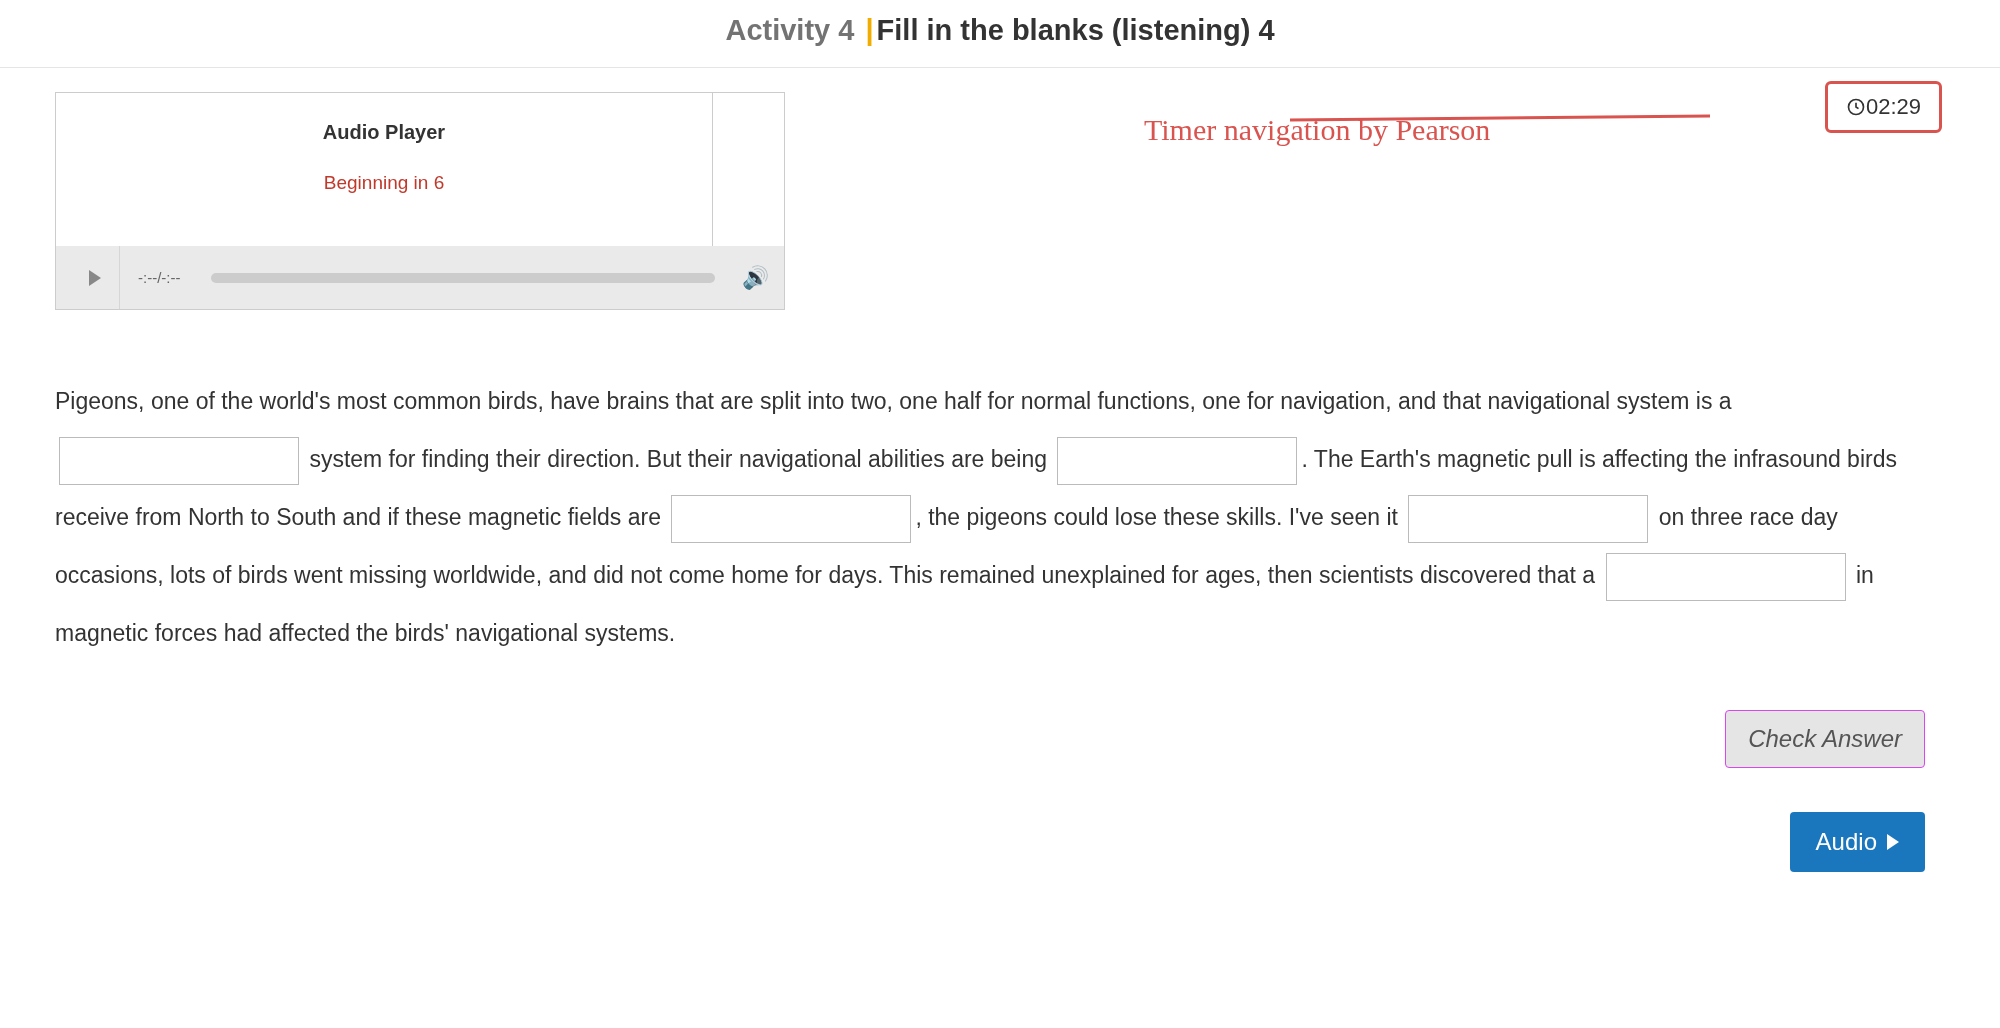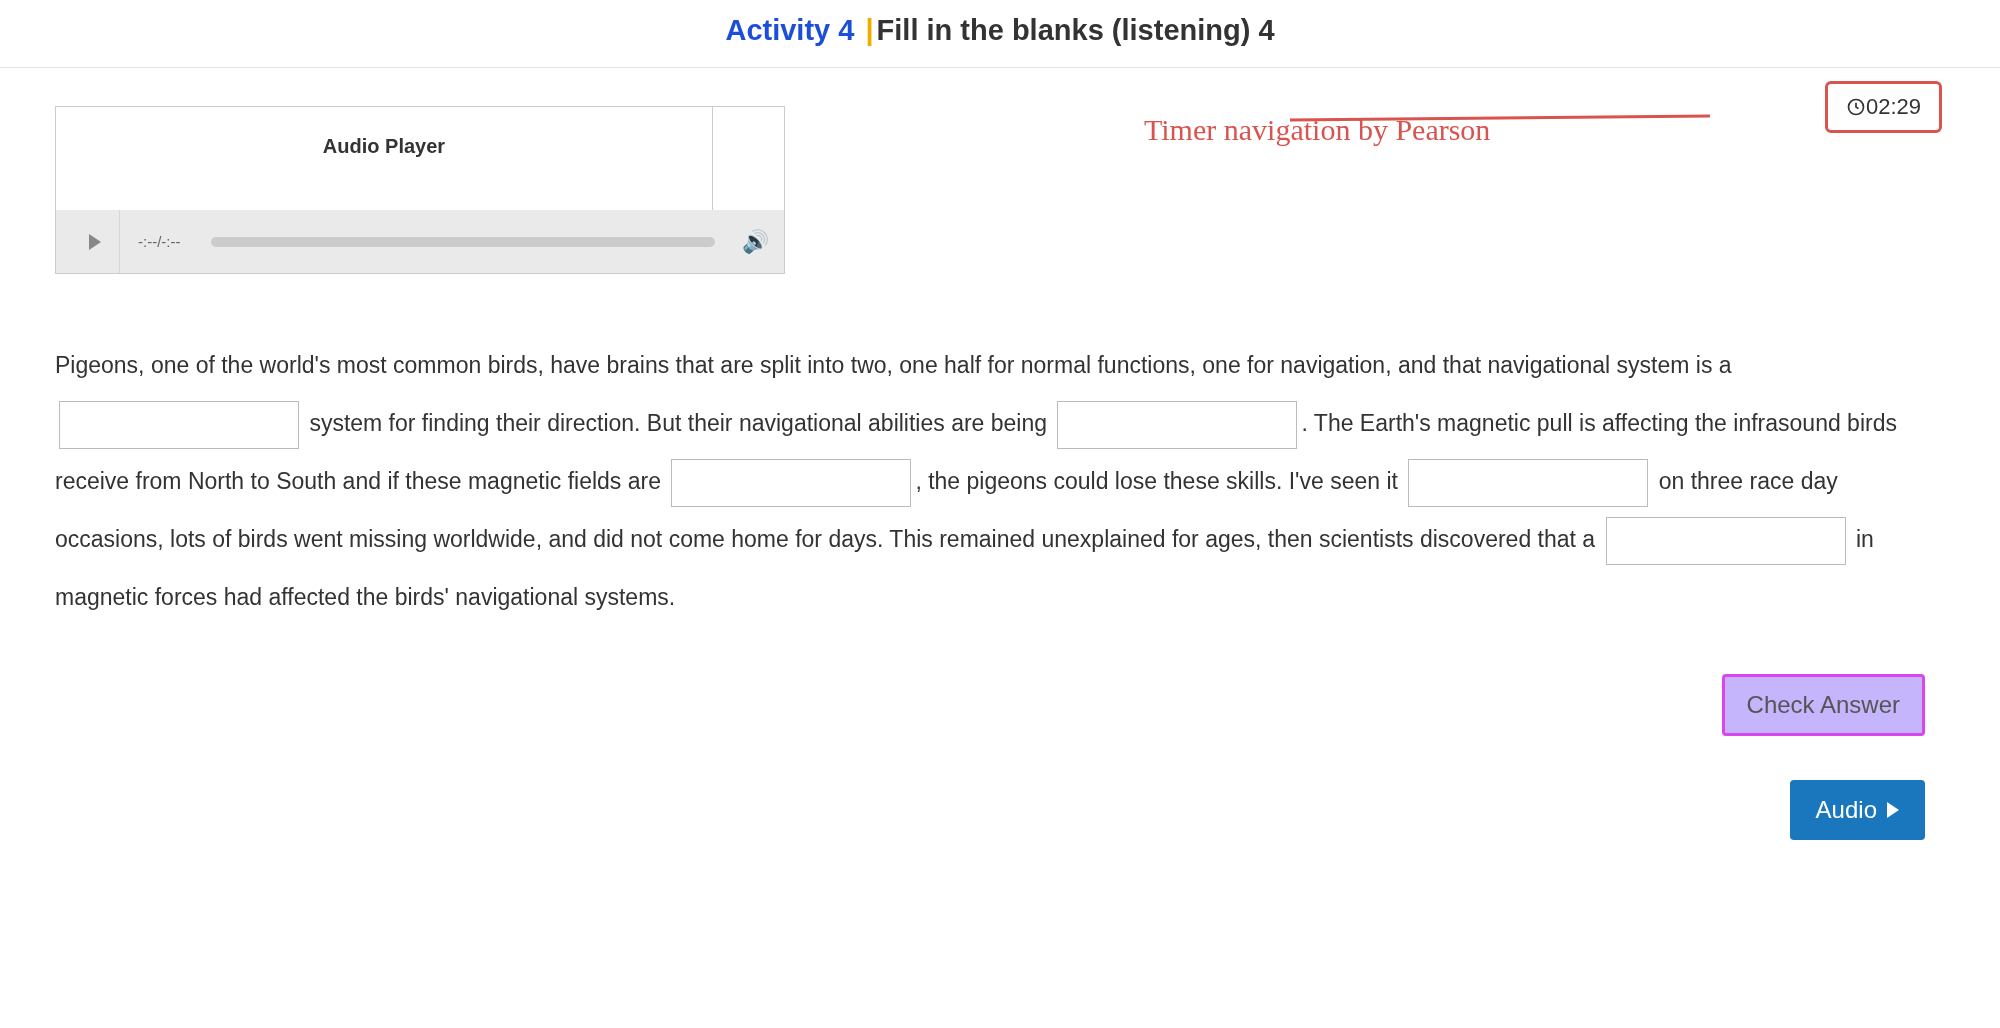--- a/index.html
+++ b/index.html
@@ -14,21 +14,21 @@
       text-align: center;
       padding: 14px 0 20px 0;
       border-bottom: 1px solid #e5e5e5;
     }
     .activity-title {
       font-size: 29px;
       font-weight: 700;
       color: #333;
       display: inline;
     }
-    .title-left { color: #1d4ed8; }
+    .title-left { color: #737373; }
     .title-sep { color: #f0ad00; margin: 0 3px; font-weight: 700; }
     .title-right { color: #333; text-align: right; }
 
     .timer-box {
       position: absolute;
       top: 81px;
       right: 58px;
       border: 3px solid #d9534f;
       border-radius: 6px;
       padding: 10px 18px;
@@ -61,21 +61,21 @@
 
     .instructions {
       font-style: italic;
       font-weight: 700;
       font-size: 23px;
       margin-top: 140px;
       color: #333;
     }
 
     .audio-player {
-      margin-top: 38px;
+      margin-top: 24px;
       width: 730px;
       border: 1px solid #ccc;
     }
     .audio-top {
       display: flex;
     }
     .audio-main {
       flex: 1;
       text-align: center;
       padding: 28px 10px 52px 10px;
@@ -151,25 +151,26 @@
       margin-top: 48px;
       display: flex;
       flex-direction: column;
       align-items: flex-end;
       gap: 44px;
       padding-right: 20px;
     }
     .check-btn {
       font-size: 24px;
       padding: 14px 22px;
-      border: 3px solid #d946ef;
-      background: #c4b5fd;
+      border: 1px solid #d946ef;
+      background: #e5e5e5;
       color: #555;
       border-radius: 4px;
       cursor: pointer;
+      font-style: italic;
     }
     .finish-btn {
       font-size: 24px;
       padding: 16px 26px;
       background: #1a77bd;
       color: #fff;
       border: none;
       border-radius: 4px;
       cursor: pointer;
       display: flex;
@@ -208,20 +209,21 @@
 </svg>
 
 <div class="annotation" style="position:absolute; top:113px; left:1144px; right:auto;">Timer navigation by Pearson</div>
 
 <div class="content">
 
   <div class="audio-player">
     <div class="audio-top">
       <div class="audio-main">
         <div class="audio-label">Audio Player</div>
+        <div class="audio-countdown">Beginning in 6</div>
       </div>
       <div class="audio-right-col"></div>
     </div>
     <div class="audio-controls">
       <div class="play-btn">
         <div class="play-icon"></div>
       </div>
       <span class="time-display">-:--/-:--</span>
       <div class="progress-track"></div>
       <span class="volume-icon">🔊</span>

